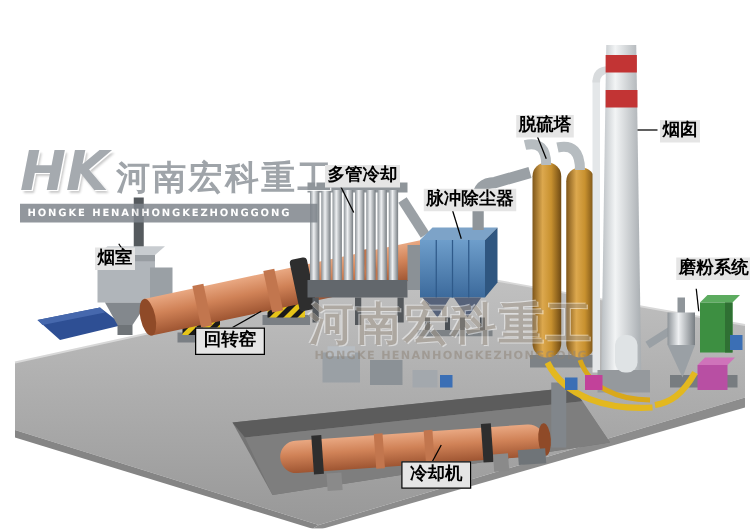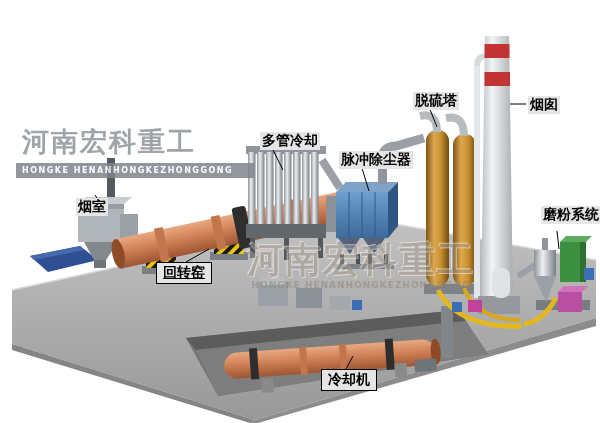--- a/index.html
+++ b/index.html
@@ -232,32 +232,33 @@
       <path d="M526,104 L510,104"></path>
       <path d="M557,231 L559,249"></path>
       <path d="M186,262 L209,249"></path>
       <path d="M346,369 L353,356"></path>
     </g>
   </svg>
 
 
   <div class="logo">
     <div class="logo-row">
+      <div class="logo-hk">HK</div>
       <div class="logo-cn">河南宏科重工</div>
     </div>
     <div class="logo-bar">HONGKE HENANHONGKEZHONGGONG</div>
   </div>
 
   <div class="watermark">
     <div class="watermark-cn">河南宏科重工</div>
     <div class="watermark-en">HONGKE HENANHONGKEZHONGGONG</div>
   </div>
 
   <div class="lbl" style="left:76px;top:198px;">烟室</div>
   <div class="lbl" style="left:260px;top:132px;">多管冷却</div>
   <div class="lbl" style="left:339px;top:151px;">脉冲除尘器</div>
   <div class="lbl" style="left:413px;top:92px;">脱硫塔</div>
   <div class="lbl" style="left:528px;top:96px;">烟囱</div>
   <div class="lbl" style="left:541px;top:206px;">磨粉系统</div>
-  <div class="lbl boxed" style="left:156px;top:262px;text-decoration:underline;">回转窑</div>
+  <div class="lbl boxed" style="left:156px;top:262px;">回转窑</div>
   <div class="lbl boxed" style="left:321px;top:369px;">冷却机</div>
 
 </div>
 
 </body></html>

